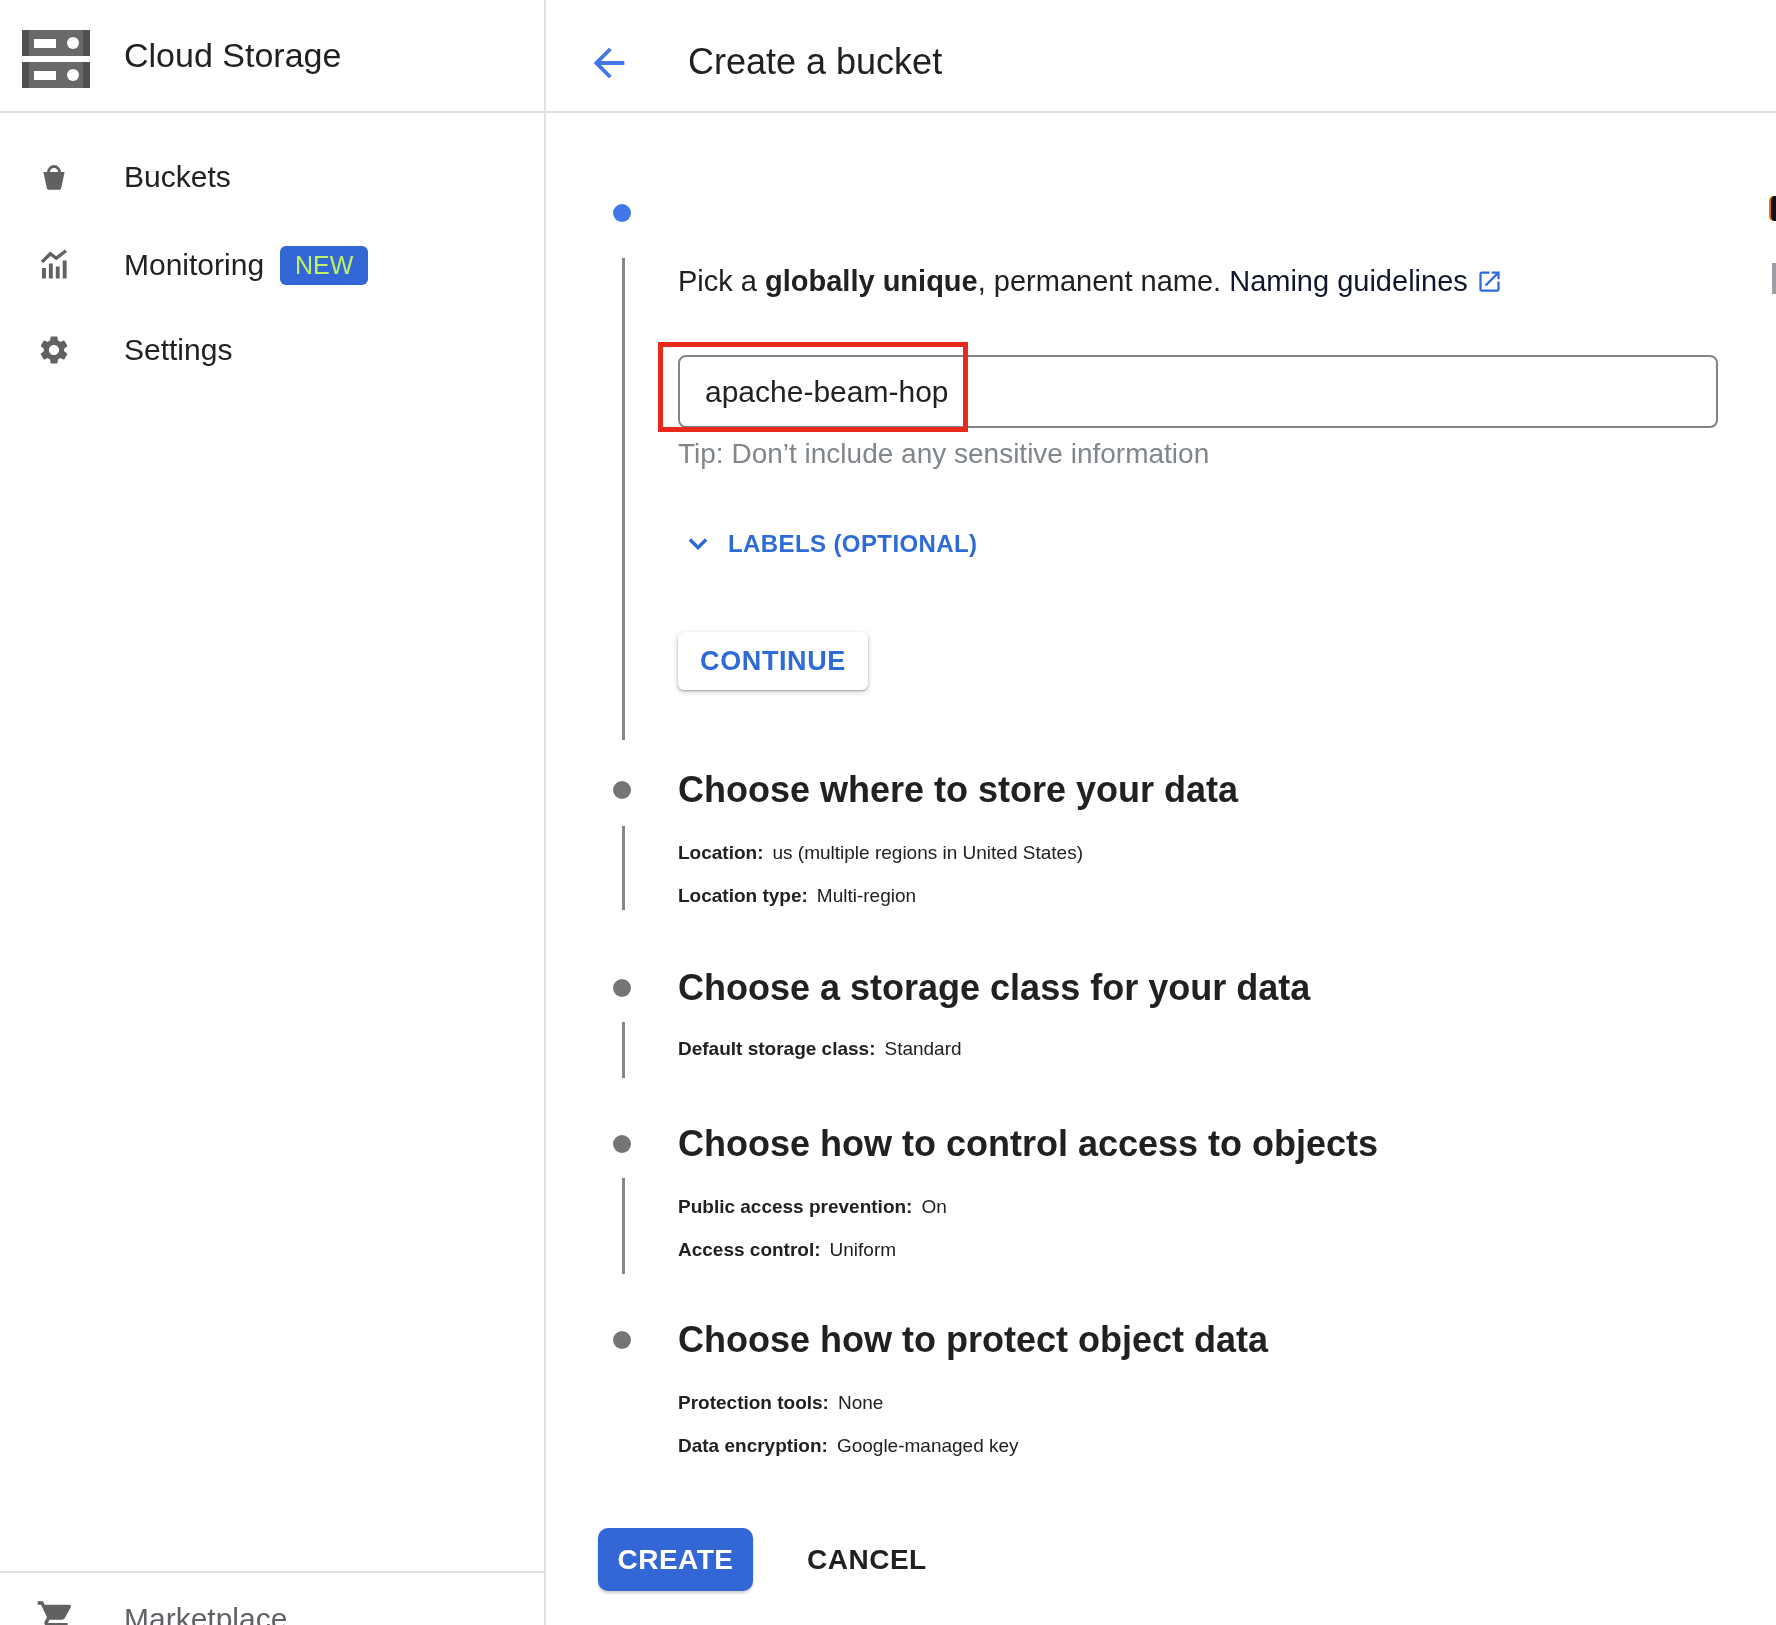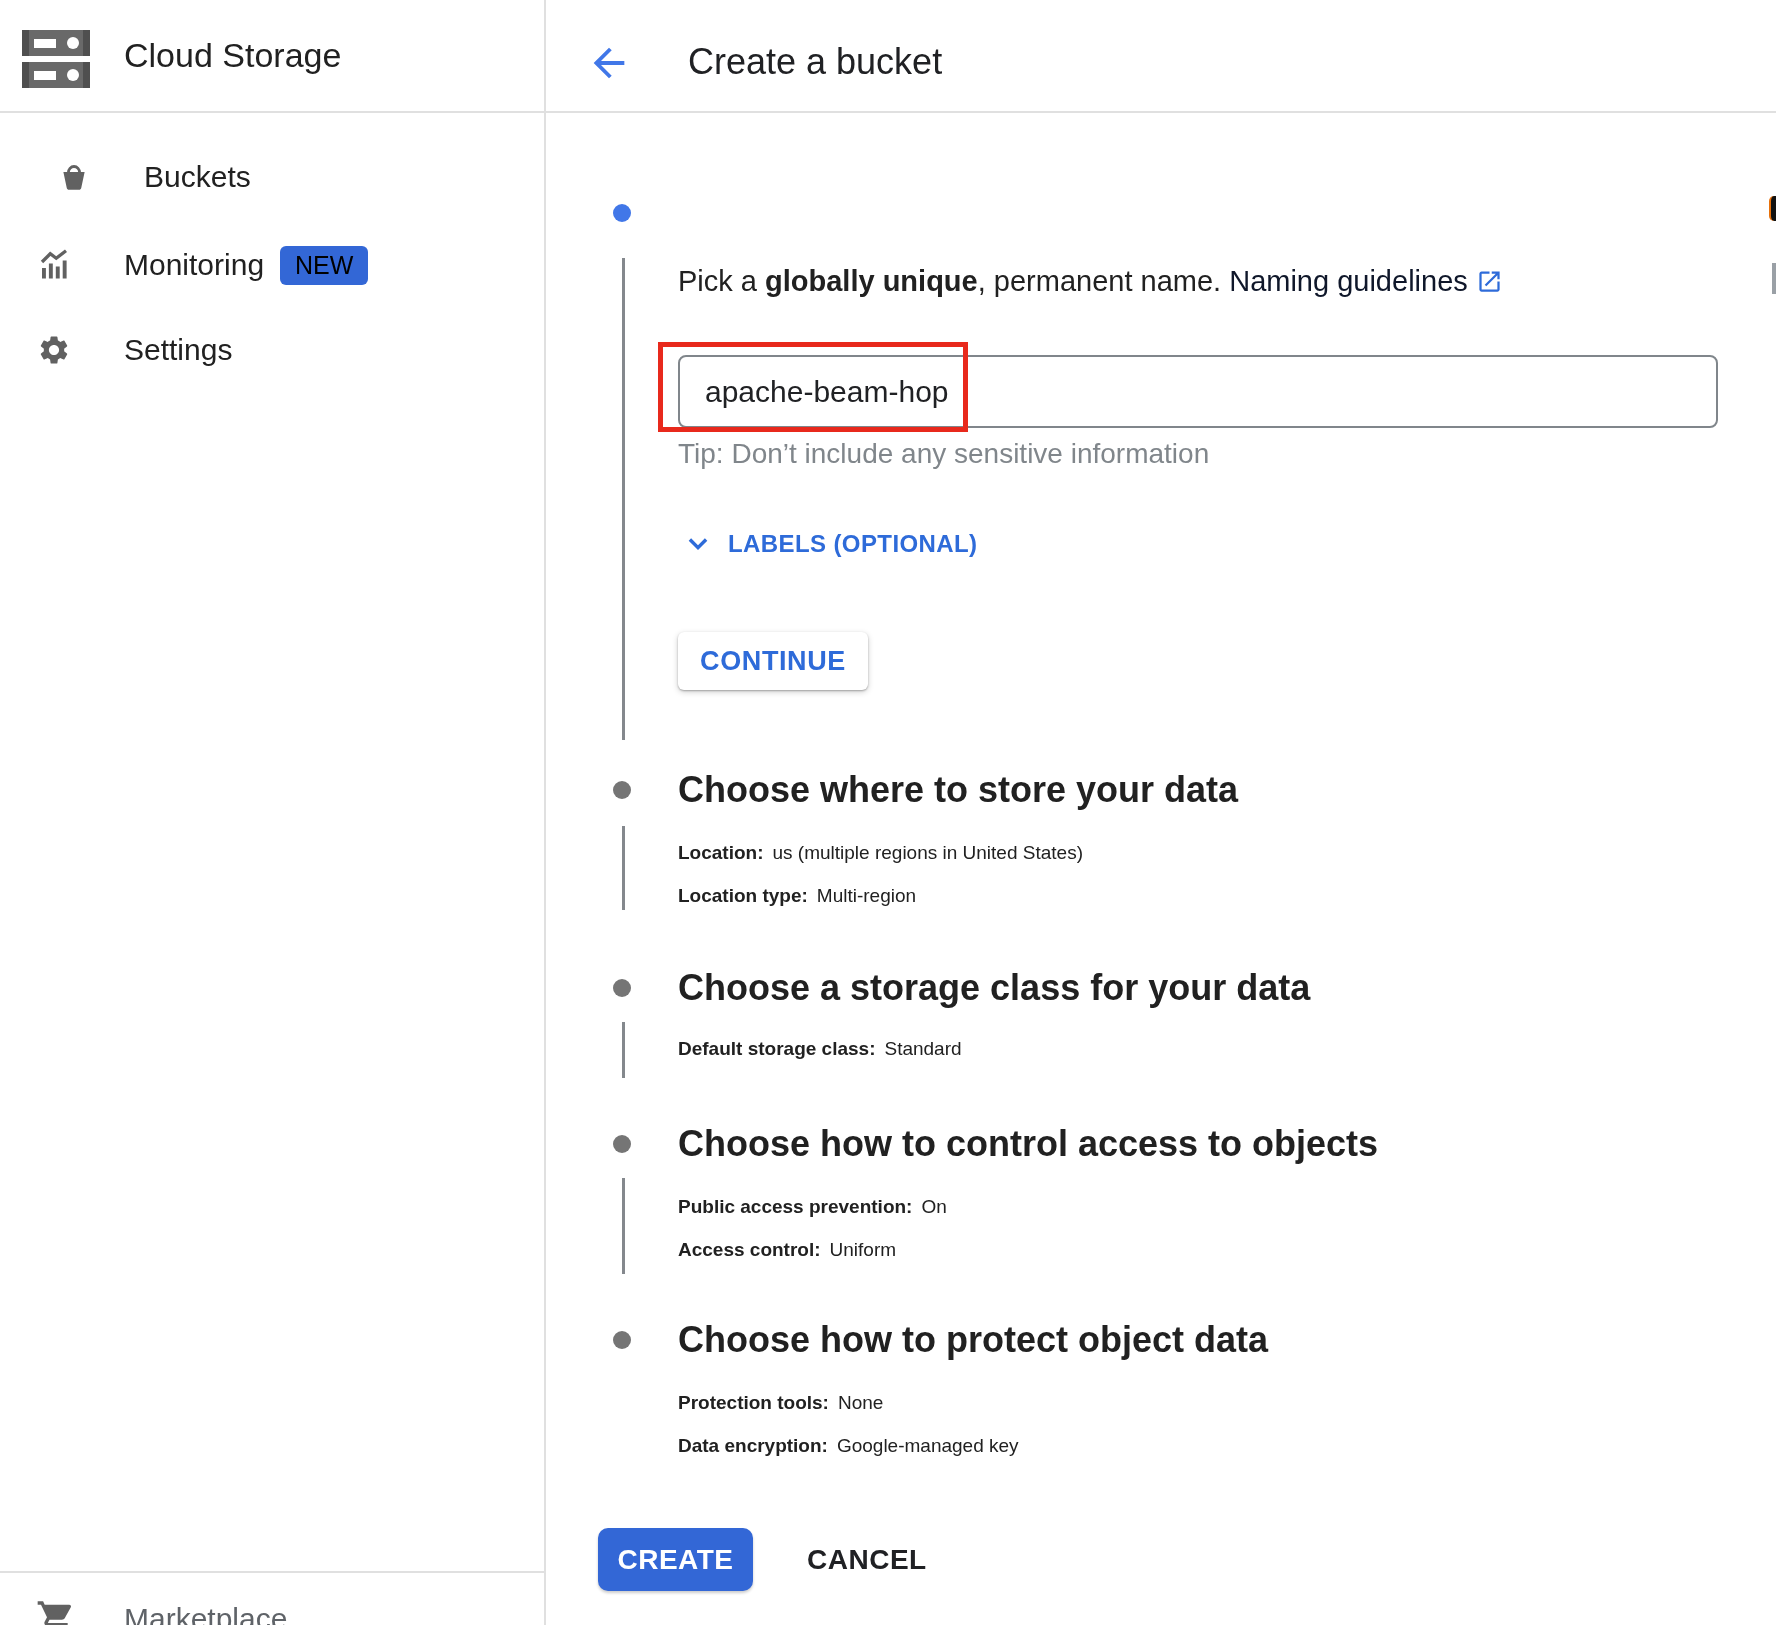--- a/index.html
+++ b/index.html
@@ -8,21 +8,21 @@
 
   
   #sidebar{position:absolute;left:0;top:0;width:544px;height:1625px;background:#fff;border-right:2px solid #e0e0e0;}
   .top-border{position:absolute;left:0;top:111px;width:1776px;height:2px;background:#e0e0e0;}
   .sb-header{position:absolute;left:0;top:0;width:544px;height:111px;}
   .sb-logo{position:absolute;left:20px;top:28px;}
   .sb-title{position:absolute;left:124px;top:0;height:111px;display:flex;align-items:center;font-size:34px;color:#212121;}
   .sb-item{position:absolute;left:0;width:544px;height:68px;display:flex;align-items:center;cursor:pointer;}
   .sb-item .ic{position:absolute;left:36px;width:36px;height:36px;display:flex;align-items:center;justify-content:center;}
   .sb-item .lbl{position:absolute;left:124px;font-size:30px;color:#212121;}
-  .badge{position:absolute;left:280px;background:#3367d6;color:#000000;font-size:25px;padding:7px 15px;border-radius:6px;line-height:1;}
+  .badge{position:absolute;left:280px;background:#3367d6;color:#bef264;font-size:25px;padding:7px 15px;border-radius:6px;line-height:1;}
   .sb-footer-divider{position:absolute;left:0;top:1571px;width:544px;height:2px;background:#e0e0e0;}
   .sb-footer-item{position:absolute;left:0;top:1590px;width:544px;height:60px;}
   .sb-footer-item .ic{position:absolute;left:36px;top:8px;width:40px;height:40px;}
   .sb-footer-item .lbl{position:absolute;left:124px;top:12px;font-size:30px;color:#5f6368;}
 
   
   #main-header{position:absolute;left:546px;top:0;width:1230px;height:111px;background:#fff;}
   .back-btn{position:absolute;left:586px;top:40px;width:46px;height:46px;cursor:pointer;}
   .page-title{position:absolute;left:688px;top:38px;font-size:36px;color:#202124;line-height:48px;}
 
@@ -79,21 +79,21 @@
           <rect x="2" y="34" width="68" height="26" fill="#696969"></rect>
           <rect x="2" y="34" width="7" height="26" fill="#4f4f4f"></rect>
           <rect x="63" y="34" width="7" height="26" fill="#4f4f4f"></rect>
           <rect x="14" y="43" width="22" height="9" fill="#fff"></rect>
           <circle cx="53" cy="47" r="6" fill="#fff"></circle>
         </svg>
       </span>
       <span class="sb-title">Cloud Storage</span>
     </div>
 
-    <div class="sb-item" style="top:143px;margin-left:20px;">
+    <div class="sb-item" style="top:143px;">
       <span class="ic">
         <svg width="34" height="34" viewBox="0 0 24 24" fill="#616161">
           <path d="M4.5 8.5h15l-2.4 11.2c-.15.75-.8 1.3-1.57 1.3H8.47c-.77 0-1.42-.55-1.57-1.3L4.5 8.5z"></path>
           <path d="M8 9a4 4.4 0 0 1 8 0" fill="none" stroke="#616161" stroke-width="2"></path>
         </svg>
       </span>
       <span class="lbl">Buckets</span>
     </div>
 
     <div class="sb-item" style="top:231px;">

